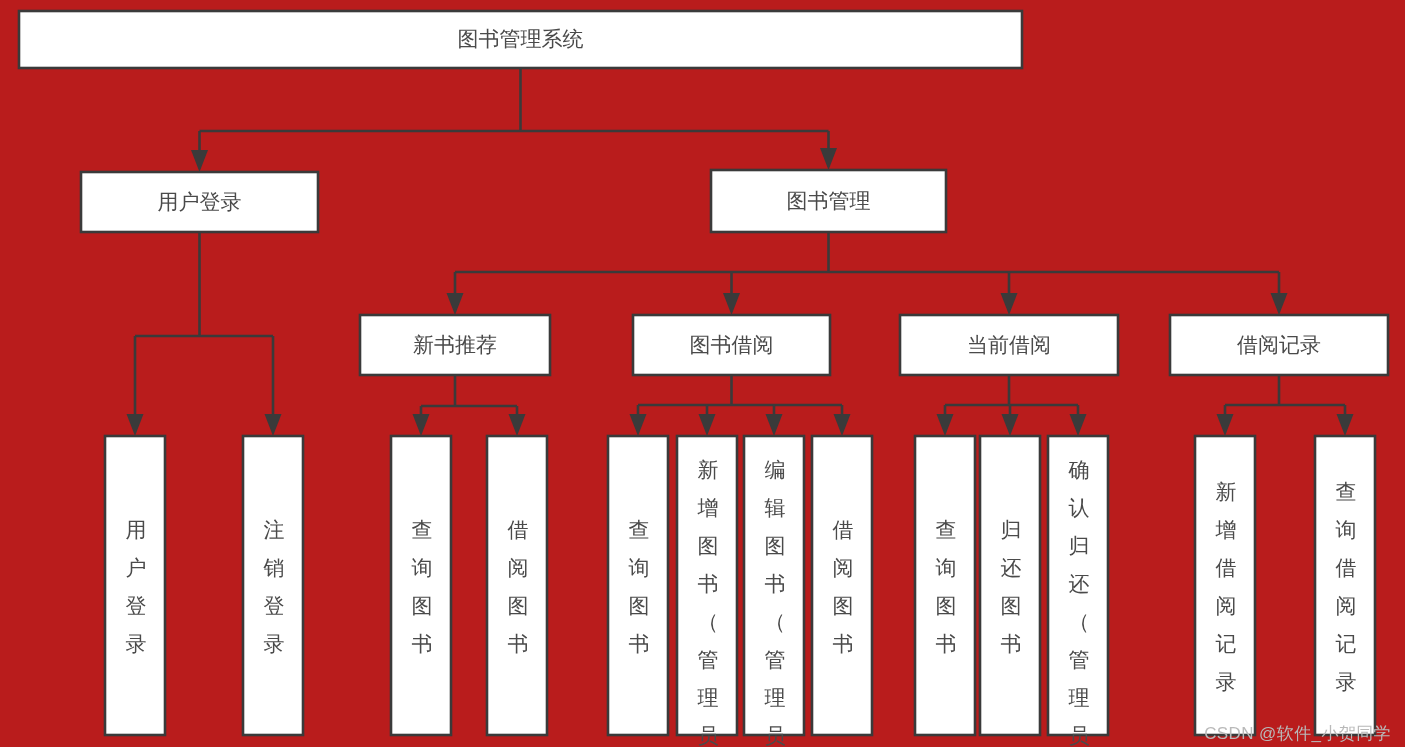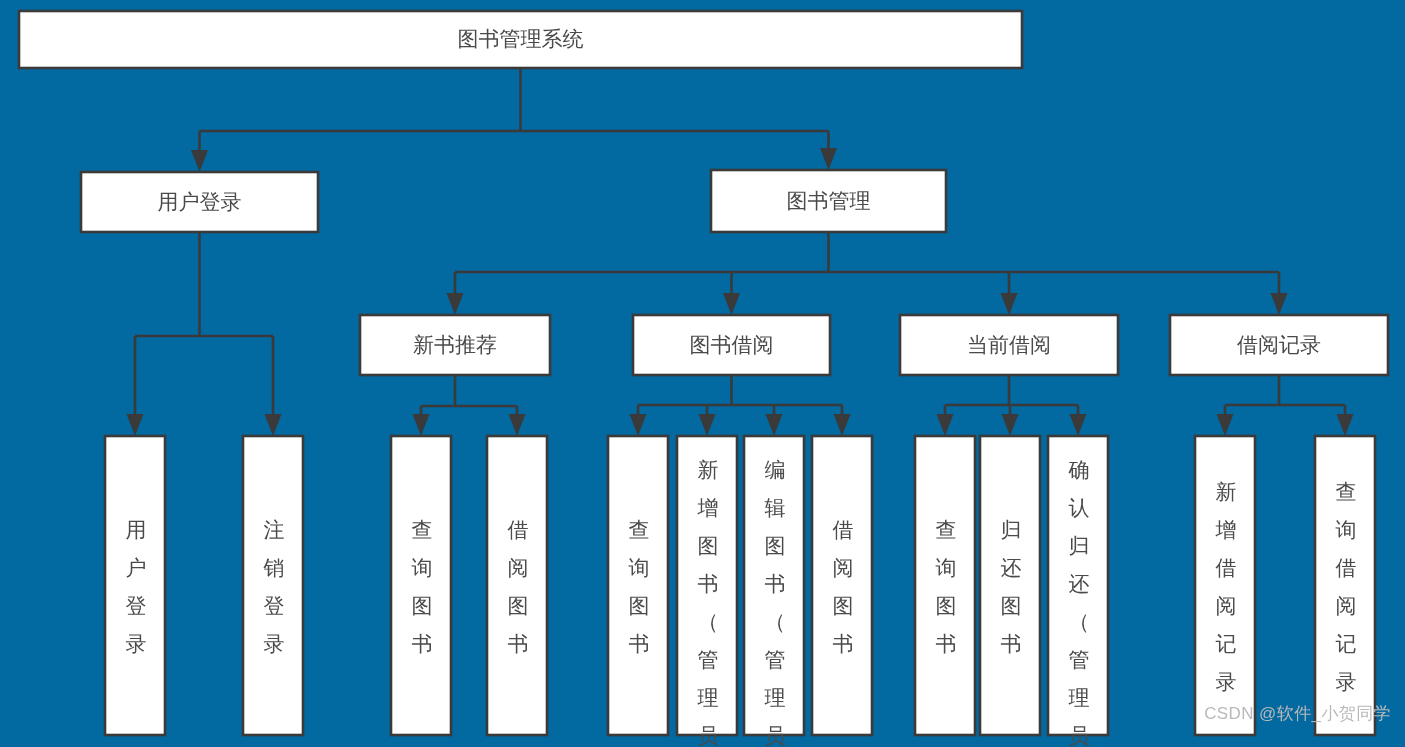--- a/index.html
+++ b/index.html
@@ -8,21 +8,21 @@
     padding: 0;
     background: #ffffff;
   }
   body {
     font-family: "Liberation Sans", "DejaVu Sans", sans-serif;
   }
   #diagram-root {
     position: relative;
     width: 1405px;
     height: 747px;
-    background: #0369a1;
+    background: #b91c1c;
     overflow: hidden;
   }
   svg.diagram-canvas {
     position: absolute;
     top: 0;
     left: 0;
     width: 1405px;
     height: 747px;
     display: block;
   }
@@ -52,21 +52,21 @@
   .node-label-vertical {
     fill: #4a4a4a;
     font-family: "Liberation Sans", "DejaVu Sans", sans-serif;
     font-size: 21px;
     text-anchor: middle;
     white-space: pre;
   }
   .watermark {
     position: absolute;
     right: 14px;
-    bottom: 22px;
+    bottom: 2px;
     font-family: "Liberation Sans", "DejaVu Sans", sans-serif;
     font-size: 17px;
     color: #b9b9b9;
     letter-spacing: 0.4px;
     user-select: none;
     pointer-events: none;
     text-align: right;
   }
 </style>
 </head>

